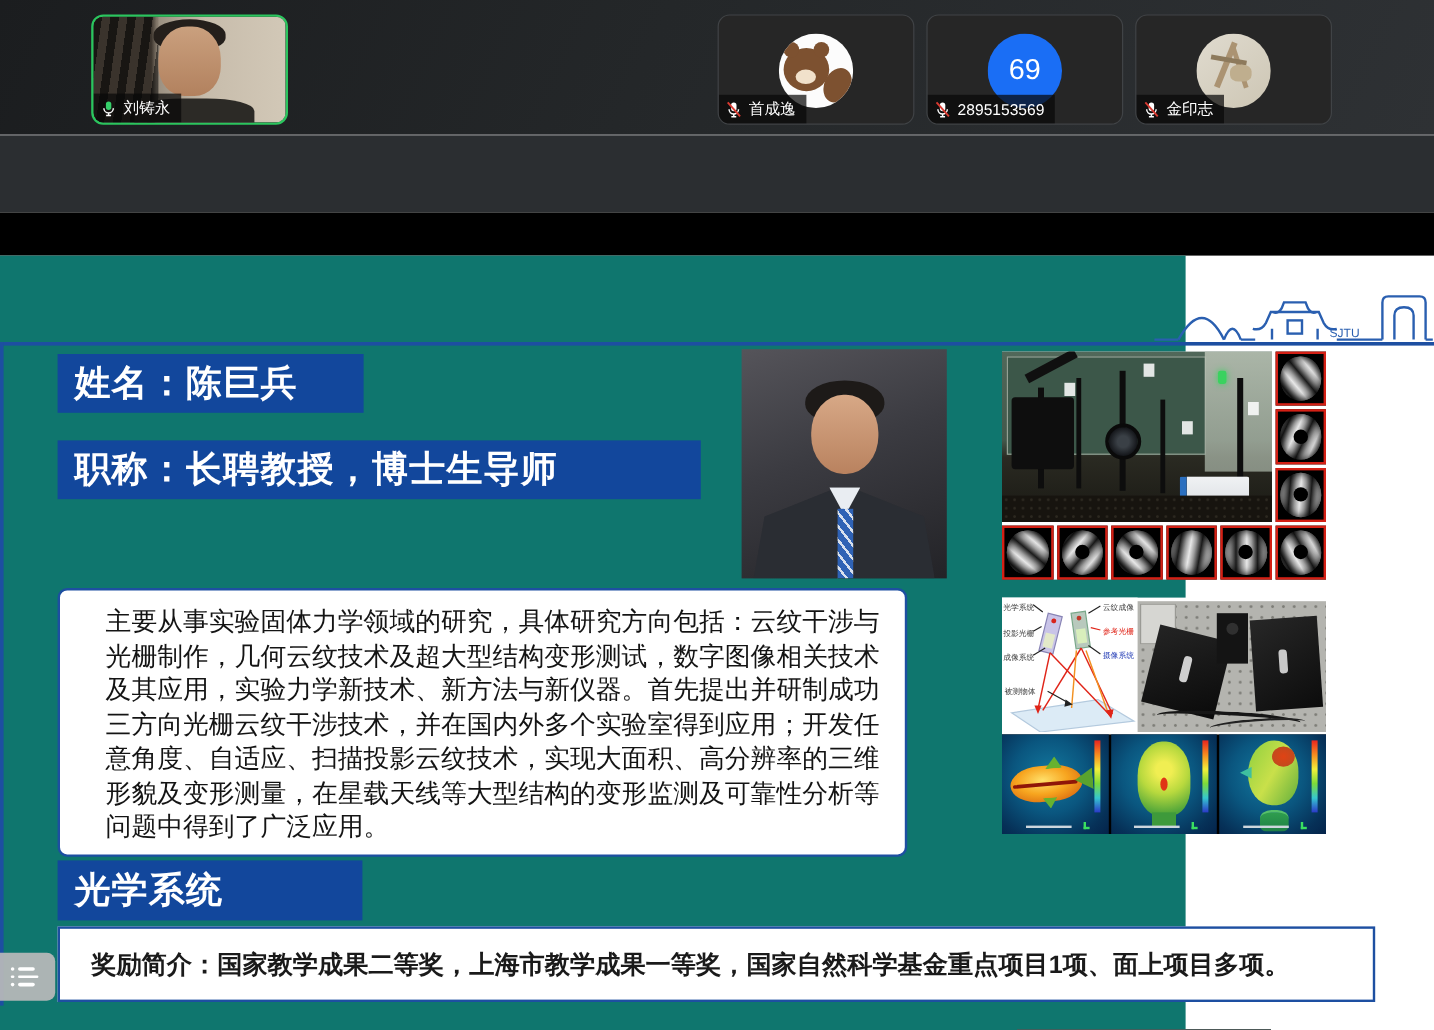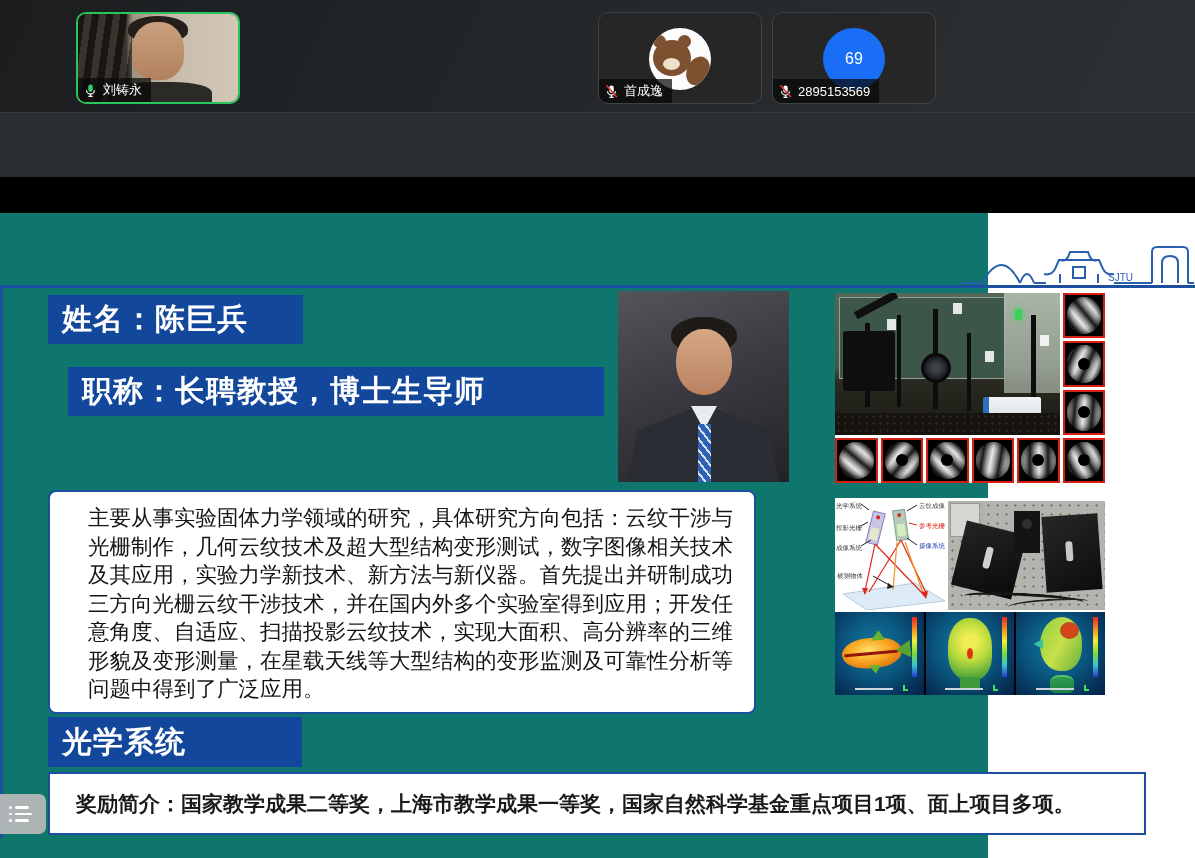--- a/index.html
+++ b/index.html
@@ -13,21 +13,21 @@
           border-bottom:1px solid #3a3d40;}
   .tile{position:absolute;top:12px;width:164px;height:92px;background:#262626;
         border:1px solid #404346;border-radius:10px;overflow:hidden;cursor:pointer;}
   .tile.speaking{border:2px solid #2bc55e;}
   .namebar{position:absolute;left:0;bottom:0;display:inline-flex;align-items:center;gap:5px;
            height:24px;padding:0 9px 0 5px;background:rgba(8,8,8,.72);color:#fff;
            font-size:13px;white-space:nowrap;}
   .avatar{position:absolute;left:50%;top:15px;transform:translateX(-50%);
           width:62px;height:62px;border-radius:50%;overflow:hidden;}
   .av-num{display:flex;align-items:center;justify-content:center;width:100%;height:100%;
-          background:#1a6ef5;color:#fff;font-size:16px;font-weight:500;}
+          background:#1a6ef5;color:#fff;font-size:24px;font-weight:500;}
   
   .video-art{position:absolute;inset:0;background:linear-gradient(90deg,#36302a 0%,#36302a 30%,#9a8f80 33%,#c7bcab 58%,#d2c8b7 100%);}
   .video-art .curtain{position:absolute;left:0;top:0;width:34%;height:100%;
       background:repeating-linear-gradient(98deg,rgba(0,0,0,.55) 0 7px,rgba(70,60,50,.25) 7px 14px);}
   .video-art .head{position:absolute;left:54px;top:8px;width:52px;height:58px;border-radius:46% 46% 42% 42%;
       background:linear-gradient(#caa07e,#b2815e);}
   .video-art .hair{position:absolute;left:50px;top:2px;width:60px;height:26px;border-radius:50% 50% 40% 40%;
       background:#241f1b;}
   .video-art .body{position:absolute;left:34px;bottom:-6px;width:100px;height:26px;border-radius:40% 40% 0 0;
       background:#2c2а26;background:#2c2a26;}
@@ -61,21 +61,21 @@
   .black-band{position:absolute;left:0;top:177px;width:1195px;height:36px;background:#000;}
 
   
   .slide{position:absolute;left:0;top:213px;width:988px;height:645px;background:#0f766e;}
   .top-rule{position:absolute;left:0;top:72px;width:1195px;height:3px;background:#1d4fa1;}
   .left-rule{position:absolute;left:0;top:72px;width:3px;height:553px;background:#1d4fa1;}
   .sjtu{position:absolute;left:960px;top:28px;}
   .banner{position:absolute;background:#12479c;color:#fff;font-weight:bold;font-size:30px;
           display:flex;align-items:center;padding-left:14px;letter-spacing:1px;}
   .banner-name{left:48px;top:82px;width:255px;height:49px;}
-  .banner-title{left:48px;top:154px;width:536px;height:49px;margin-left:20px;}
+  .banner-title{left:48px;top:154px;width:536px;height:49px;}
   .banner-research{left:48px;top:221px;width:469px;height:49px;}
   .banner-awards{left:48px;top:504px;width:254px;height:50px;}
   .bio-box{position:absolute;left:48px;top:277px;width:708px;height:224px;background:#fff;
            border:2px solid #1d4fa1;border-radius:8px;}
   .bio-box p{margin:12px 20px 0 38px;font-size:21.5px;line-height:28.5px;color:#141414;font-weight:500;}
   .awards-box{position:absolute;left:48px;top:559px;width:1098px;height:63px;background:#fff;
            border:2px solid #1d4fa1;display:flex;align-items:center;padding-left:26px;
            font-size:21px;font-weight:600;color:#1a1a1a;}
 
   
@@ -230,20 +230,39 @@
         <svg width="15" height="15" viewBox="0 0 16 16">
           <rect x="5.6" y="1.6" width="4.8" height="7.6" rx="2.4" fill="#fff"></rect>
           <path d="M3.8 7.6a4.2 4.2 0 0 0 8.4 0" stroke="#fff" stroke-width="1.3" fill="none"></path>
           <path d="M8 11.8v2.4M5.8 14.2h4.4" stroke="#fff" stroke-width="1.3"></path>
           <path d="M2.6 1.4 13.6 13.9" stroke="#d93a31" stroke-width="1.7"></path>
         </svg>
         <span>2895153569</span>
       </div>
     </div>
 
+    <div class="tile" style="left:946px;">
+      <div class="avatar">
+        <div class="av-figure">
+          <i class="s1"></i>
+            <i class="s2"></i>
+            <i class="s3"></i>
+            <i class="s4"></i>
+        </div>
+      </div>
+      <div class="namebar">
+        <svg width="15" height="15" viewBox="0 0 16 16">
+          <rect x="5.6" y="1.6" width="4.8" height="7.6" rx="2.4" fill="#fff"></rect>
+          <path d="M3.8 7.6a4.2 4.2 0 0 0 8.4 0" stroke="#fff" stroke-width="1.3" fill="none"></path>
+          <path d="M8 11.8v2.4M5.8 14.2h4.4" stroke="#fff" stroke-width="1.3"></path>
+          <path d="M2.6 1.4 13.6 13.9" stroke="#d93a31" stroke-width="1.7"></path>
+        </svg>
+        <span>金印志</span>
+      </div>
+    </div>
   </div>
 
   <div class="mid-panel"></div>
   <div class="black-band"></div>
 
   <div class="slide">
     <div class="top-rule"></div>
     <div class="left-rule"></div>
 
     <svg class="sjtu" width="235" height="46" viewBox="0 0 235 46">

